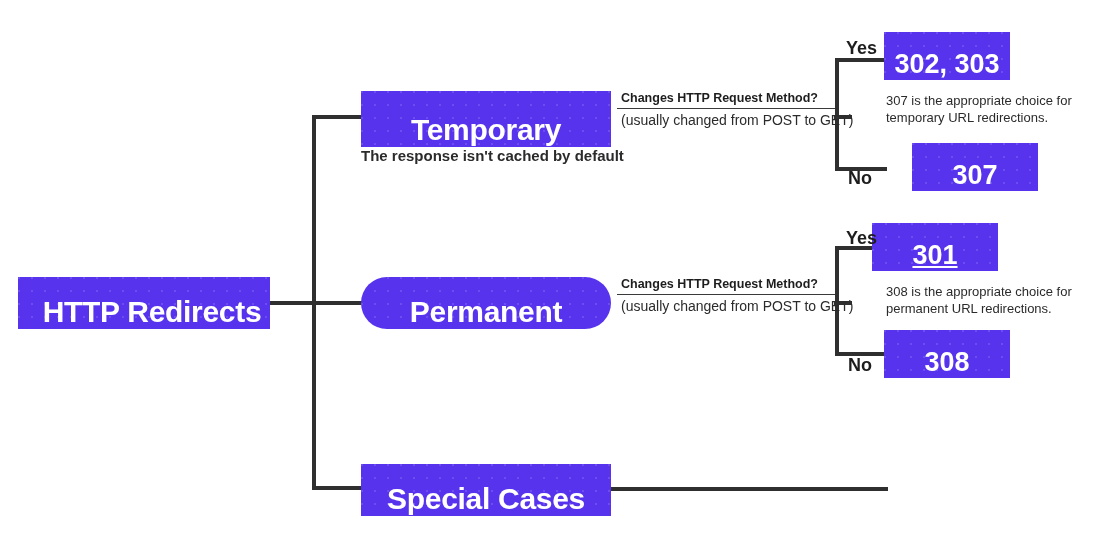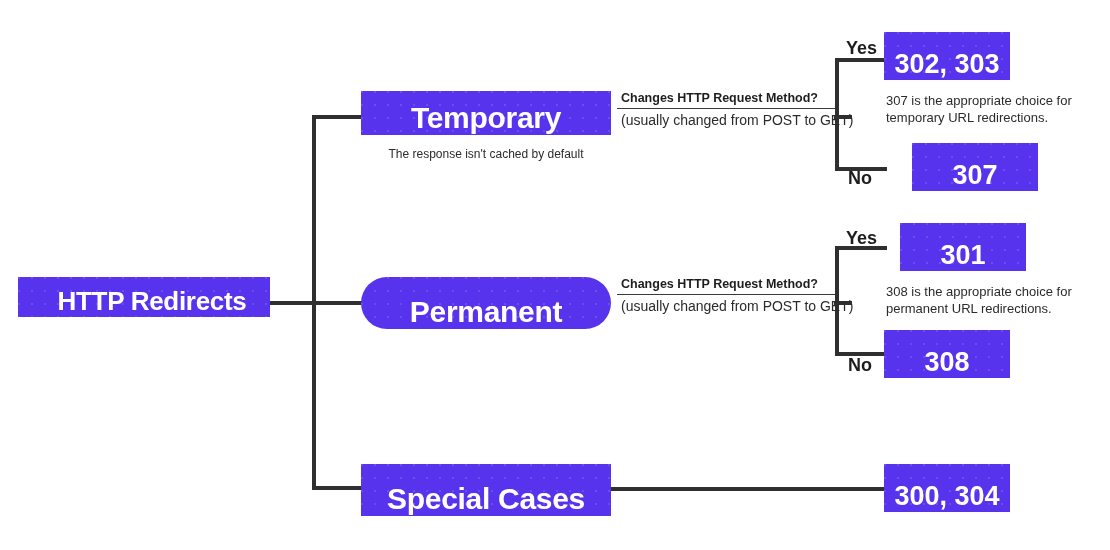--- a/index.html
+++ b/index.html
@@ -35,36 +35,36 @@
     content: "";
     position: absolute;
     left: 0; top: 0; right: 0; bottom: 0;
     background-image:
       radial-gradient(circle at 1px 1px, rgba(255,255,255,0.13) 1px, transparent 1.2px);
     background-size: 13px 13px;
     pointer-events: none;
   }
   .box span { position: relative; z-index: 1; }
 
-  .box-root      { left: 18px;  top: 277px; width: 252px; height: 40px; font-size: 26px; padding-left: 16px; }
-  .box-temp      { left: 361px; top: 91px;  width: 250px; height: 44px; font-size: 30px; }
+  .box-root      { left: 18px;  top: 277px; width: 252px; height: 52px; font-size: 30px; padding-left: 16px; }
+  .box-temp      { left: 361px; top: 91px;  width: 250px; height: 56px; font-size: 30px; }
   .box-perm      { left: 361px; top: 277px; width: 250px; height: 52px; font-size: 30px; border-radius: 26px; }
   .box-special   { left: 361px; top: 464px; width: 250px; height: 52px; font-size: 30px; }
 
   .box-code      { width: 126px; height: 48px; font-size: 27px; letter-spacing: 0px; }
   .box-302       { left: 884px; top: 32px;  }
   .box-307       { left: 884px; top: 143px; margin-left: 28px; }
-  .box-301       { left: 900px; top: 223px; }
+  .box-301       { left: 872px; top: 223px; text-decoration: underline; }
   .box-308       { left: 884px; top: 330px; }
   .box-300       { left: 884px; top: 464px; }
 
   .caption {
     position: absolute;
-    font-size: 12px;
-    font-weight: normal;
+    font-size: 15px;
+    font-weight: bold;
     color: #2b2b2b;
     text-align: center;
     width: 250px;
     z-index: 3;
     white-space: nowrap;
   }
   .cap-temp { left: 361px; top: 147px; }
   .cap-perm { left: 361px; top: 333px; }
 
   .qlabel {
@@ -190,20 +190,17 @@
   </div>
   <div class="box box-code box-307">
     <span>307</span>
   </div>
   <div class="box box-code box-301">
     <span>301</span>
   </div>
   <div class="box box-code box-308">
     <span>308</span>
   </div>
-  <div class="box box-code box-300">
-    <span>300, 304</span>
-  </div>
 
   <div class="note note-temp">307 is the appropriate choice for temporary URL redirections.</div>
   <div class="note note-perm">308 is the appropriate choice for permanent URL redirections.</div>
 
 </div>
 
 </body></html>

